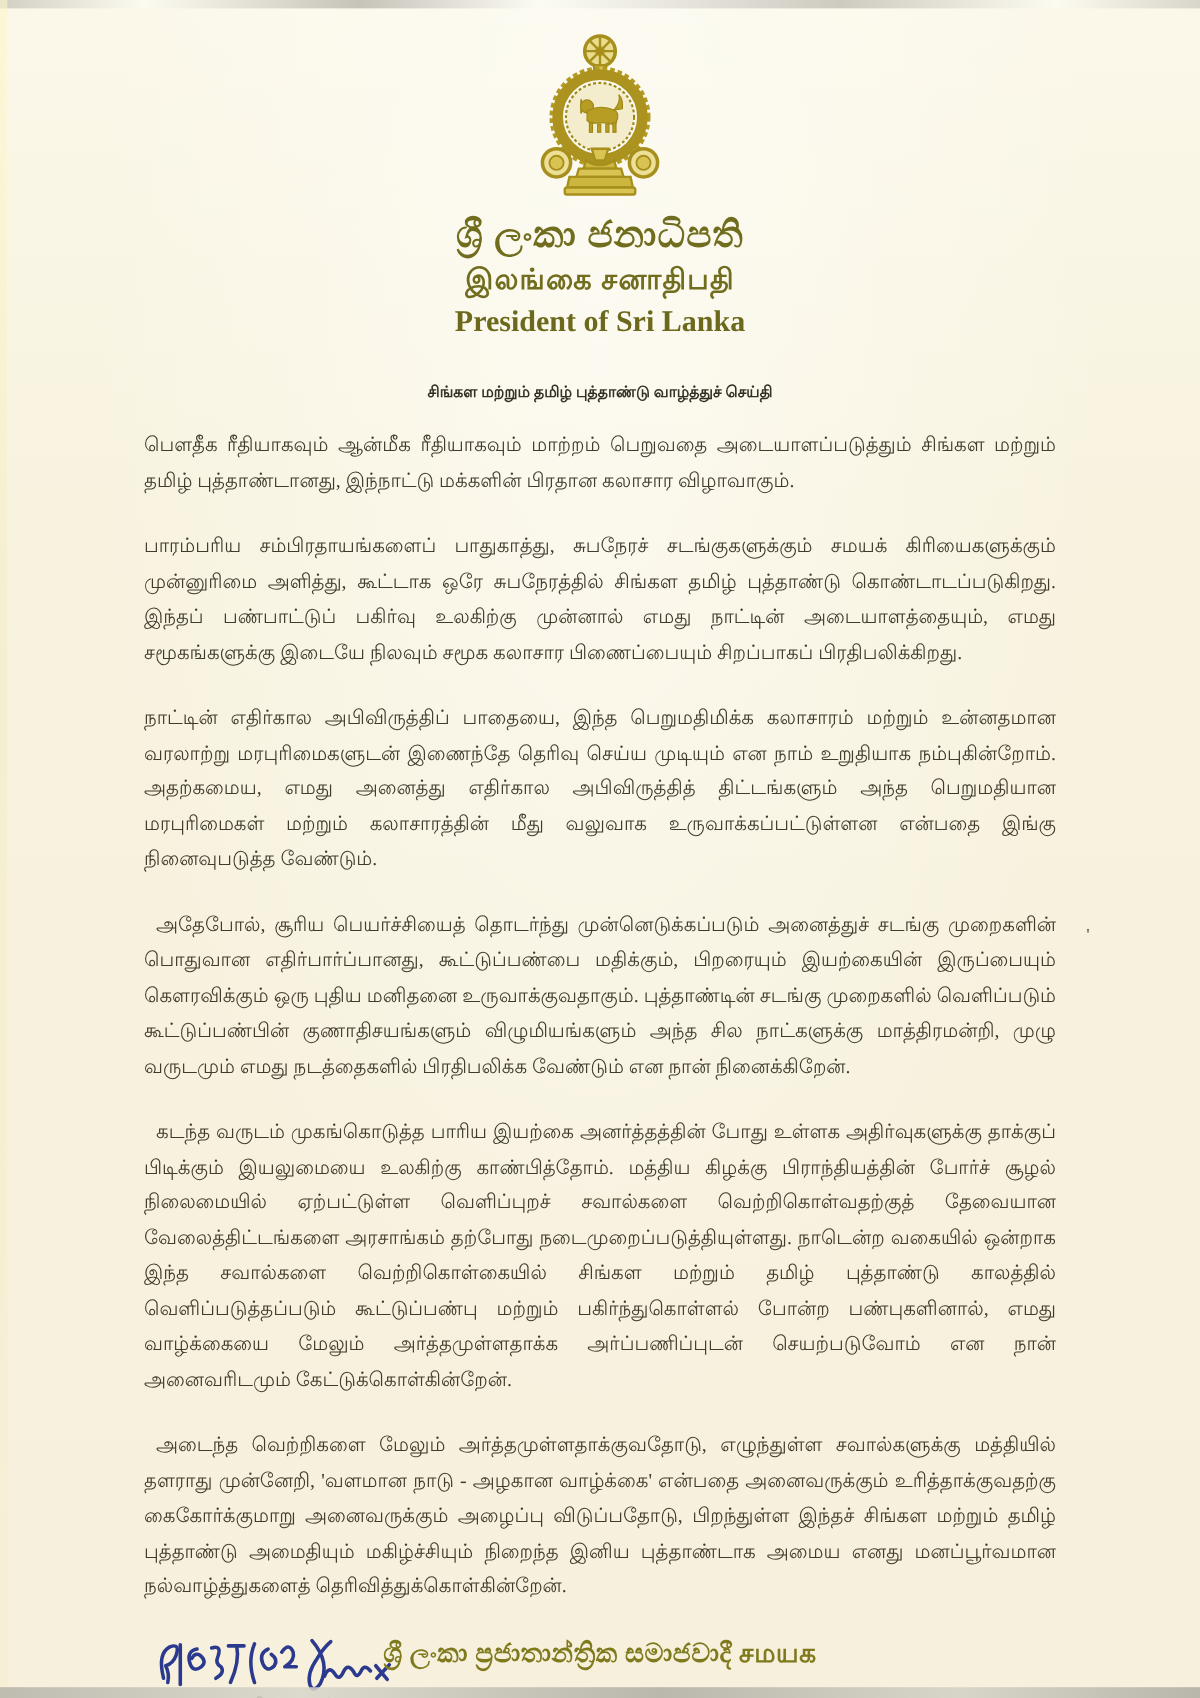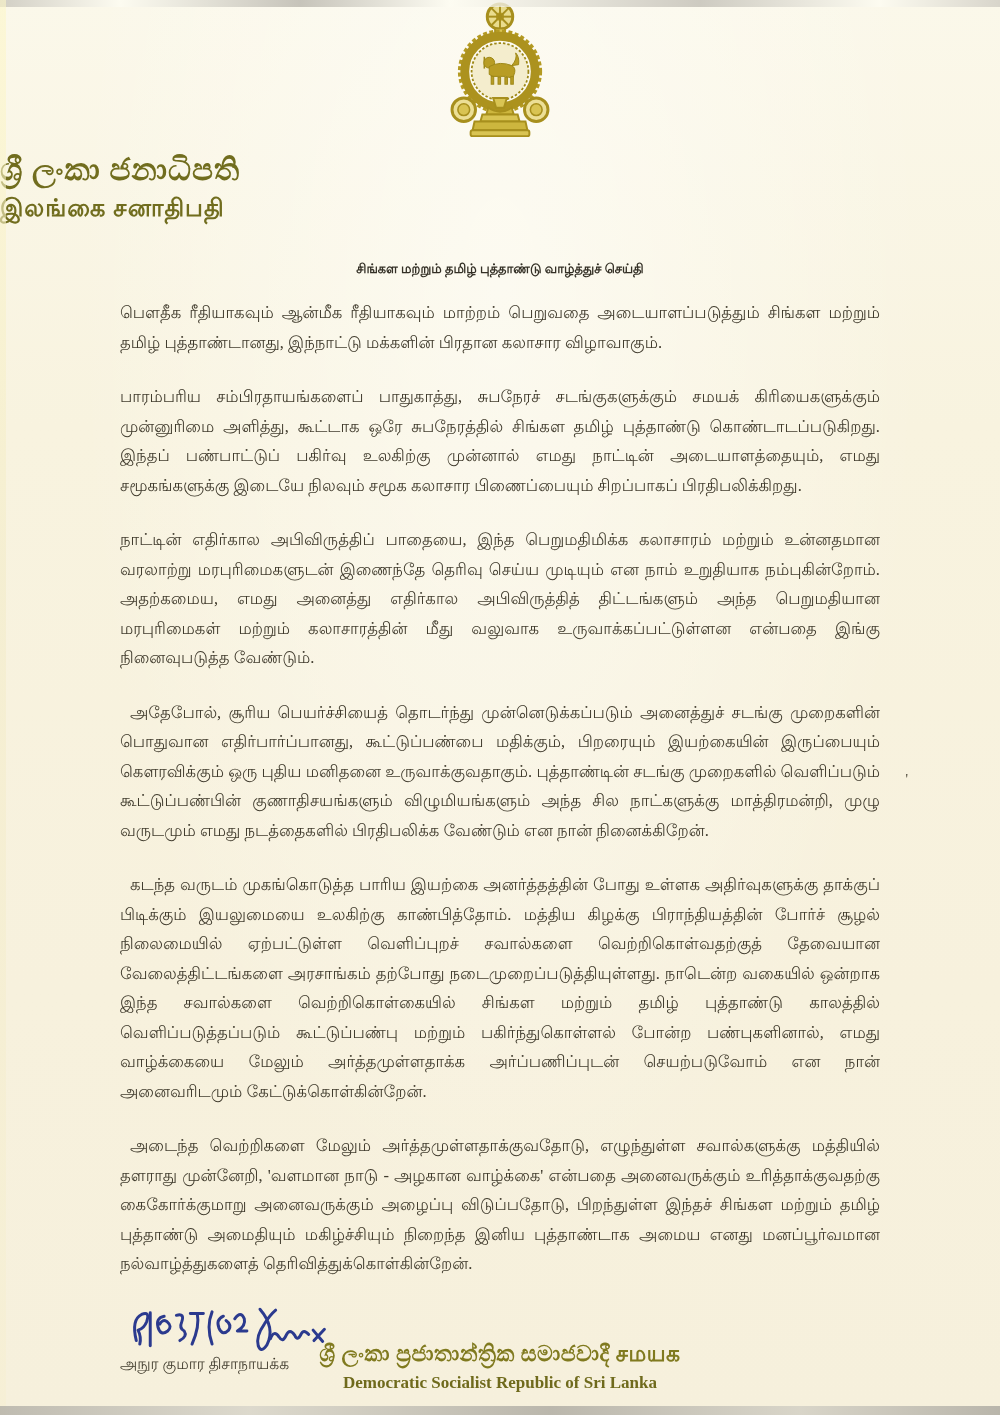--- a/index.html
+++ b/index.html
@@ -27,21 +27,21 @@
     position: absolute; bottom: 0; left: 0; right: 0; height: 9px;
     background: linear-gradient(90deg, #b5b2a9 0%, #d8d5ca 25%, #b0ada4 55%, #d3d0c5 80%, #aeaba2 100%);
     opacity: .85;
   }
   .scan-edge-left {
     position: absolute; top: 0; bottom: 0; left: 0; width: 6px;
     background: linear-gradient(180deg, #fdf7c9, #f3ecc9 40%, #f6efd2);
     opacity: .6;
   }
 
-  header { text-align: left; }
+  header { text-align: center; padding-top: 26px; }
   .emblem { display: block; margin: 0 auto; width: 118px; height: 142px; }
 
   .hdr-sinhala {
     margin-top: 10px;
     font-size: 31px; font-weight: 700; letter-spacing: 1px;
     color: #716d1e;
   }
   .hdr-tamil {
     margin-top: 7px;
     font-size: 24px; font-weight: 700; letter-spacing: 1px;
@@ -143,20 +143,21 @@
         <path d="M53 100 L67 100 L64 110 L56 110 Z" fill="#d9c453"></path>
         <path d="M48 110 Q60 118 72 110 L74 117 L46 117 Z" fill="#cdb63e"></path>
         <path d="M42 117 L78 117 L80 124 L40 124 Z" fill="#d9c453"></path>
         <path d="M34 124 L86 124 L88 133 L32 133 Z" fill="#cdb63e"></path>
         <rect x="30" y="133" width="60" height="6" rx="2" fill="#d9c453"></rect>
       </g>
     </svg>
 
     <div class="hdr-sinhala">ශ්‍රී ලංකා ජනාධිපති</div>
     <div class="hdr-tamil">இலங்கை சனாதிபதி</div>
+    <div class="hdr-english">President of Sri Lanka</div>
   </header>
 
   <main>
     <div class="letter-title">சிங்கள மற்றும் தமிழ் புத்தாண்டு வாழ்த்துச் செய்தி</div>
 
     <p class="body-para">பௌதீக ரீதியாகவும் ஆன்மீக ரீதியாகவும் மாற்றம் பெறுவதை அடையாளப்படுத்தும் சிங்கள மற்றும் தமிழ் புத்தாண்டானது, இந்நாட்டு மக்களின் பிரதான கலாசார விழாவாகும்.</p>
     <p class="body-para">பாரம்பரிய சம்பிரதாயங்களைப் பாதுகாத்து, சுபநேரச் சடங்குகளுக்கும் சமயக் கிரியைகளுக்கும் முன்னுரிமை அளித்து, கூட்டாக ஒரே சுபநேரத்தில் சிங்கள தமிழ் புத்தாண்டு கொண்டாடப்படுகிறது. இந்தப் பண்பாட்டுப் பகிர்வு உலகிற்கு முன்னால் எமது நாட்டின் அடையாளத்தையும், எமது சமூகங்களுக்கு இடையே நிலவும் சமூக கலாசார பிணைப்பையும் சிறப்பாகப் பிரதிபலிக்கிறது.</p>
     <p class="body-para">நாட்டின் எதிர்கால அபிவிருத்திப் பாதையை, இந்த பெறுமதிமிக்க கலாசாரம் மற்றும் உன்னதமான வரலாற்று மரபுரிமைகளுடன் இணைந்தே தெரிவு செய்ய முடியும் என நாம் உறுதியாக நம்புகின்றோம். அதற்கமைய, எமது அனைத்து எதிர்கால அபிவிருத்தித் திட்டங்களும் அந்த பெறுமதியான மரபுரிமைகள் மற்றும் கலாசாரத்தின் மீது வலுவாக உருவாக்கப்பட்டுள்ளன என்பதை இங்கு நினைவுபடுத்த வேண்டும்.</p>
     <p class="body-para indent">அதேபோல், சூரிய பெயர்ச்சியைத் தொடர்ந்து முன்னெடுக்கப்படும் அனைத்துச் சடங்கு முறைகளின் பொதுவான எதிர்பார்ப்பானது, கூட்டுப்பண்பை மதிக்கும், பிறரையும் இயற்கையின் இருப்பையும் கௌரவிக்கும் ஒரு புதிய மனிதனை உருவாக்குவதாகும். புத்தாண்டின் சடங்கு முறைகளில் வெளிப்படும் கூட்டுப்பண்பின் குணாதிசயங்களும் விழுமியங்களும் அந்த சில நாட்களுக்கு மாத்திரமன்றி, முழு வருடமும் எமது நடத்தைகளில் பிரதிபலிக்க வேண்டும் என நான் நினைக்கிறேன்.</p>
     <p class="body-para indent">கடந்த வருடம் முகங்கொடுத்த பாரிய இயற்கை அனர்த்தத்தின் போது உள்ளக அதிர்வுகளுக்கு தாக்குப் பிடிக்கும் இயலுமையை உலகிற்கு காண்பித்தோம். மத்திய கிழக்கு பிராந்தியத்தின் போர்ச் சூழல் நிலைமையில் ஏற்பட்டுள்ள வெளிப்புறச் சவால்களை வெற்றிகொள்வதற்குத் தேவையான வேலைத்திட்டங்களை அரசாங்கம் தற்போது நடைமுறைப்படுத்தியுள்ளது. நாடென்ற வகையில் ஒன்றாக இந்த சவால்களை வெற்றிகொள்கையில் சிங்கள மற்றும் தமிழ் புத்தாண்டு காலத்தில் வெளிப்படுத்தப்படும் கூட்டுப்பண்பு மற்றும் பகிர்ந்துகொள்ளல் போன்ற பண்புகளினால், எமது வாழ்க்கையை மேலும் அர்த்தமுள்ளதாக்க அர்ப்பணிப்புடன் செயற்படுவோம் என நான் அனைவரிடமும் கேட்டுக்கொள்கின்றேன்.</p>
@@ -182,16 +183,15 @@
 
       <div class="sig-line sig-name">அநுர குமார திசாநாயக்க</div>
 
     </div>
   </main>
 
   <span class="stray-mark">'</span>
 
   <footer>
     <div class="ftr-sinhala">ශ්‍රී ලංකා ප්‍රජාතාන්ත්‍රික සමාජවාදී சமயக</div>
-    <div class="ftr-english">Democratic Socialist Republic of Sri Lanka</div>
   </footer>
 
 </div>
 
 </body></html>

